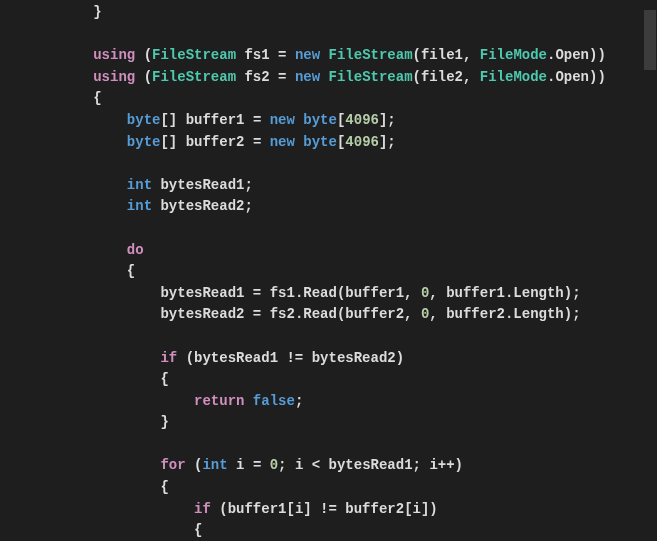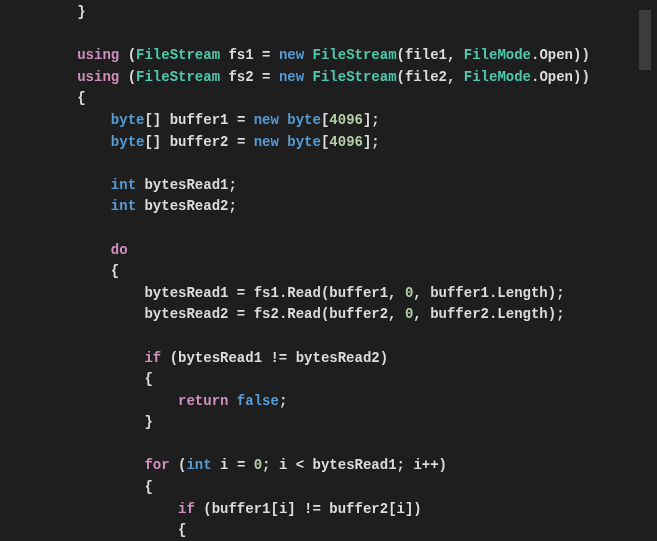--- a/index.html
+++ b/index.html
@@ -23,20 +23,21 @@
     .editor-area {
       display: flex;
       width: 100%;
       height: 100%;
     }
 
     .code-container {
       width: 638px;
       padding: 0 0 0 0;
       overflow: hidden;
+      margin-left: 16px;
     }
 
     .scrollbar-track {
       width: 14px;
       background: #1e1e1e;
       position: relative;
     }
 
     .scrollbar-thumb {
       position: absolute;

